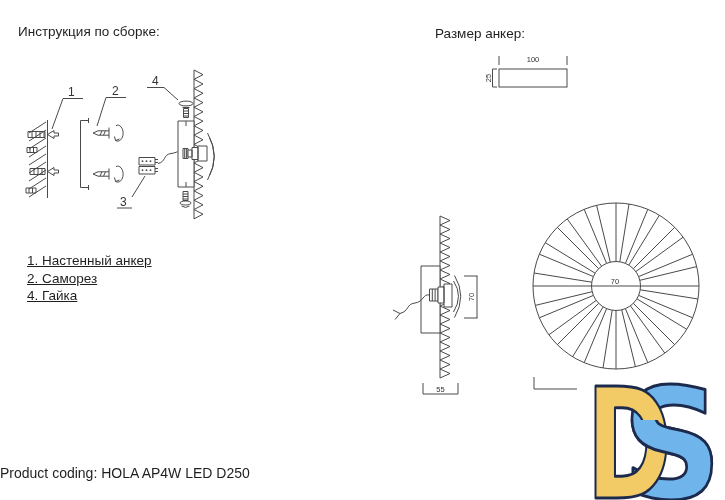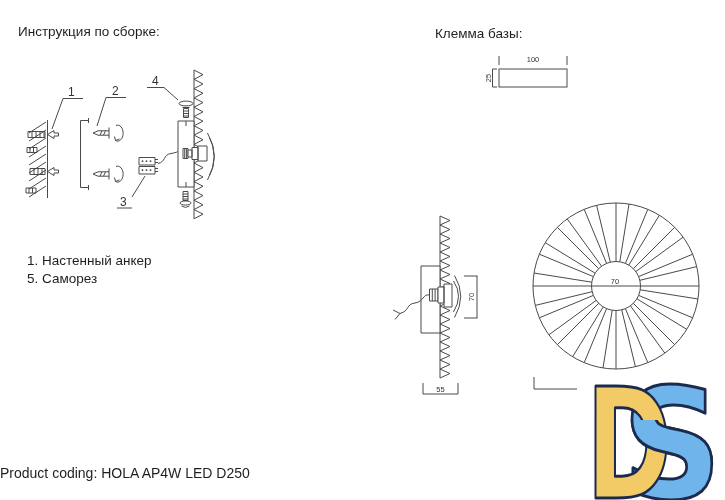--- a/index.html
+++ b/index.html
@@ -1,40 +1,40 @@
 <!DOCTYPE html>
 <html style="--line: #4a4a4a; --d: #F2CB67; --s: #6FB5EC; --outline: #1C2B4D;"><head>
 <meta charset="utf-8">
 <style>
   :root{ --line:#4a4a4a; --d:#F2CB67; --s:#6FB5EC; --outline:#1C2B4D; }
   html,body{margin:0;padding:0;background:#fff;}
   .page{position:relative;width:725px;height:500px;background:#fff;overflow:hidden;
         font-family:"Liberation Sans",sans-serif;color:#1f1f1f;}
   .h{position:absolute;font-size:13.5px;white-space:nowrap;}
-  .list{position:absolute;left:27px;top:252px;font-size:13.5px;line-height:17.5px;}
+  .list{position:absolute;left:27px;top:252px;font-size:13.5px;line-height:17.5px;text-decoration:underline;}
   .footer{position:absolute;left:0;top:465px;width:725px;text-align:left;font-size:14px;}
   svg{position:absolute;overflow:visible;}
   .draw path,.draw rect,.draw circle,.draw ellipse{fill:none;stroke:var(--line);stroke-width:1px;}
   .draw .wfill{fill:#fff;}
   .draw .dot{fill:var(--line);stroke:none;}
   .draw text{stroke:none;fill:#333;}
   .dim{font-size:7.5px;}
   .callout{font-size:12px;fill:#333;}
   .logo text{font-family:"DejaVu Sans",sans-serif;font-weight:bold;font-size:153px;
              stroke:var(--outline);stroke-width:3px;stroke-linejoin:round;}
   .logo .ld{fill:var(--d);}
   .logo .ls{fill:var(--s);}
 </style>
 </head>
 <body>
 
 <div class="page">
 
   <div class="h" style="left:18px;top:24px;">Инструкция по сборке:</div>
-  <div class="h" style="left:435px;top:26px;">Клемма базы:</div>
+  <div class="h" style="left:435px;top:26px;">Размер анкер:</div>
 
   <svg class="draw" style="left:10px;top:58px;" width="225" height="168" viewBox="10 58 225 168">
     <g>
       <path d="M47.5,120 V198"></path>
       <g>
           <path d="M29,133.0l17,-11M29,141.0l17,-11M29,149.0l17,-11M29,157.0l17,-11M29,165.0l17,-11M29,173.0l17,-11M29,181.0l17,-11M29,189.0l17,-11M29,197.0l17,-11"></path>
         </g>
       <g>
         <path d="M28,131.5 h17 v6 h-17 z M32,131.5 v6 M36,131.5 v6 M40,131.5 v6 M44,131.5 v6"></path>
         <path d="M47.5,134.5 L54,130.5 V133 H58.5 V136 H54 V138.5 Z"></path>
@@ -118,21 +118,22 @@
     </g>
     <g>
       <path d="M183,191.5 h5 v9 h-5 z M183,194 h5 M183,196.5 h5 M183,199 h5"></path>
       <ellipse cx="185.5" cy="203" rx="5.5" ry="2"></ellipse>
         <path d="M181.5,206 q4,2.8 8,0"></path>
     </g>
   </svg>
 
   <div class="list">
     <div>1. Настенный анкер</div>
-    <div>5. Саморез</div>
+    <div>2. Саморез</div>
+    <div>4. Гайка</div>
   </div>
 
   <svg class="draw" style="left:478px;top:48px;" width="118" height="48" viewBox="478 48 118 48">
     <path d="M499,56 v9 M567,56 v9"></path>
     <text class="dim" x="533" y="62" text-anchor="middle">100</text>
     <rect x="499" y="69" width="68" height="18"></rect>
     <path d="M492.5,69 h4.5 M492.5,87 h4.5 M492.5,69 v18"></path>
     <text class="dim" text-anchor="middle" transform="translate(488.5,78) rotate(-90)" y="2.5">25</text>
   </svg>
 

